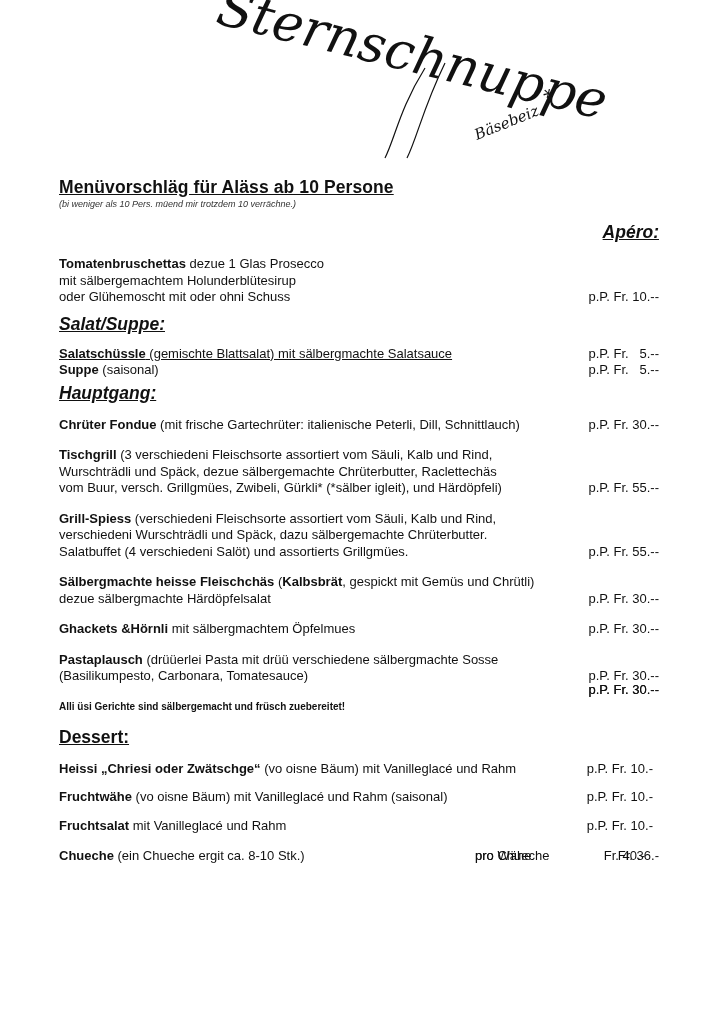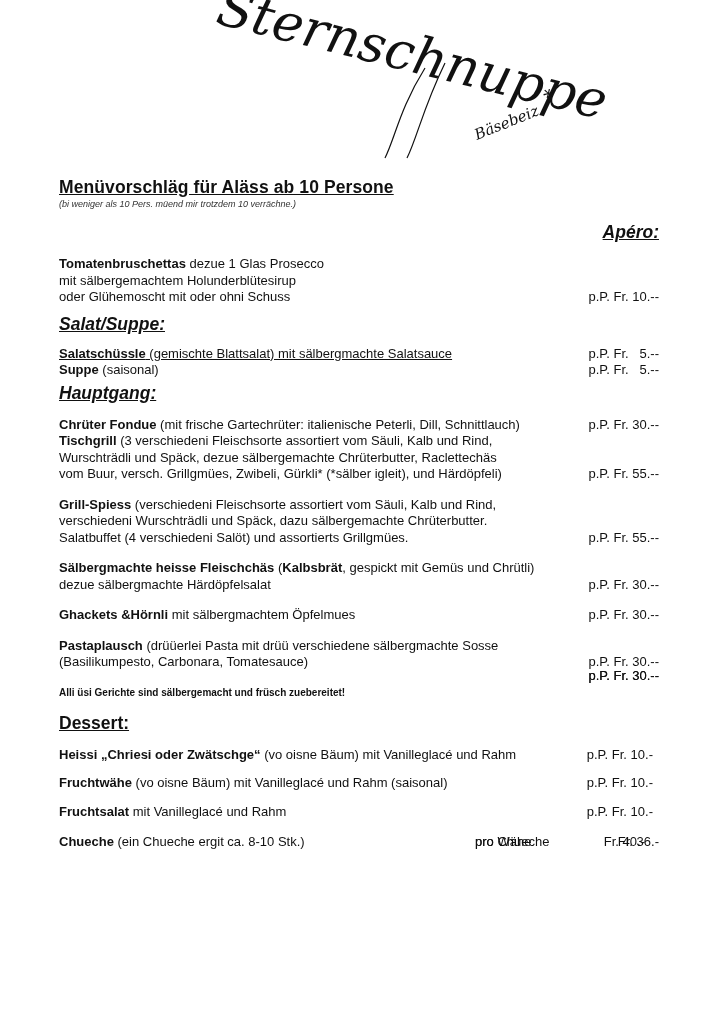--- a/index.html
+++ b/index.html
@@ -56,21 +56,21 @@
     <span class="price">p.P. Fr.   5.--</span>
   </div>
 
   <p class="section" style="margin-top:2px;">Hauptgang:</p>
 
   <div class="item" style="margin-top:12px;">
     <span class="desc"><b>Chrüter Fondue</b><span> (mit frische Gartechrüter: italienische Peterli, Dill, Schnittlauch)</span></span>
     <span class="price">p.P. Fr. 30.--</span>
   </div>
 
-  <div class="item" style="">
+  <div class="item" style="margin-top:14px;">
     <span class="desc">
       <b>Tischgrill</b><span> (3 verschiedeni Fleischsorte assortiert vom Säuli, Kalb und Rind,</span><br>
       <span>Wurschträdli und Späck, dezue sälbergemachte Chrüterbutter, Raclettechäs</span><br>
       <span>vom Buur, versch. Grillgmües, Zwibeli, Gürkli* (*sälber igleit), und Härdöpfeli)</span>
     </span>
     <span class="price">p.P. Fr. 55.--</span>
   </div>
 
   <div class="item" style="margin-top:14px;">
     <span class="desc">

